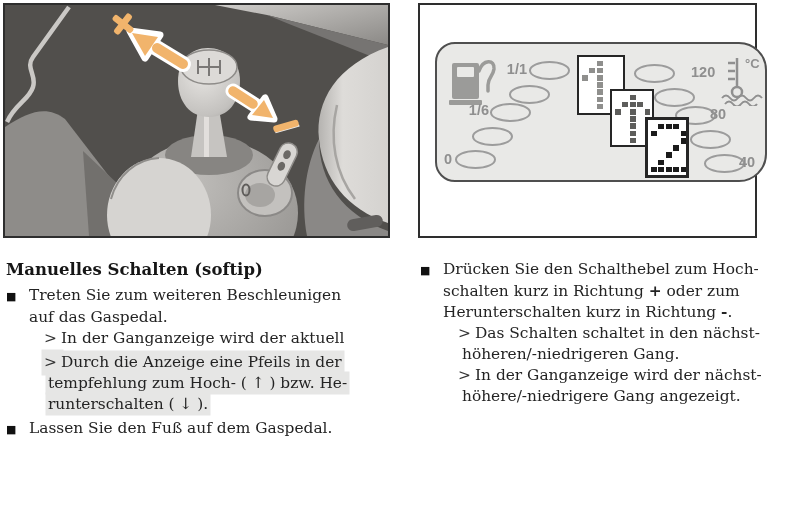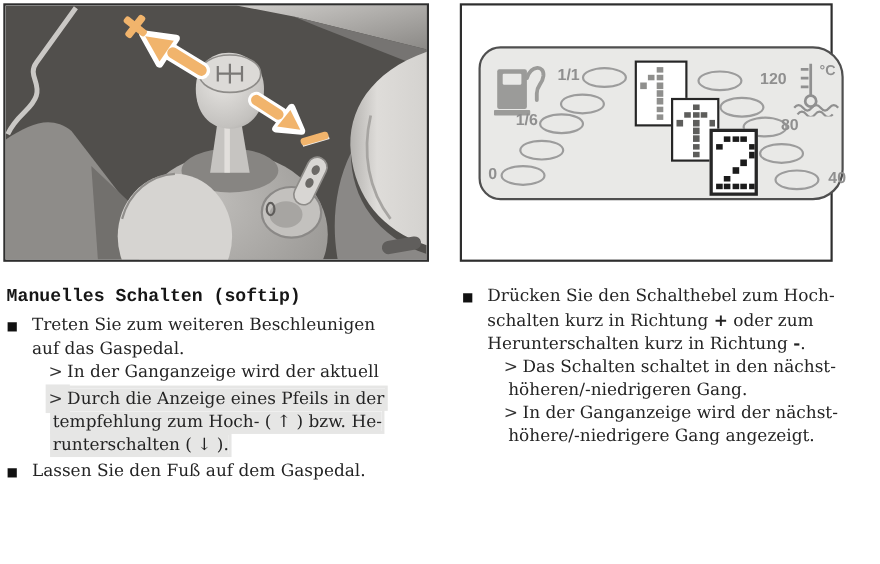--- a/index.html
+++ b/index.html
@@ -25,21 +25,21 @@
   #gbox-0{width:48px;height:60px;}
   #gbox-2{border-width:3px;height:61px;}
   .dot{position:absolute;width:5.8px;height:5.8px;}
   .dashline{position:absolute;left:218px;top:103px;height:22px;width:0;border-left:3px dashed #ababab;}
   .dashhook{position:absolute;left:220px;top:123px;width:13px;height:0;border-top:3px dashed #ababab;}
 
   
   .col{position:absolute;}
   #col-left{left:6px;top:259px;width:386px;}
   #col-right{left:420px;top:259px;width:378px;}
-  .heading{font-size:16.5px;font-weight:bold;line-height:22px;margin:0 0 4px 0;color:#161616;font-family:Liberation Mono, monospace;}
+  .heading{font-size:16.5px;font-weight:bold;line-height:22px;margin:0 0 4px 0;color:#161616;}
   .item{font-size:15.4px;line-height:21px;}
   .item .line{white-space:nowrap;}
   .item.bullet .marker{display:inline-block;width:23px;font-size:11px;color:#111111;}
   .item.bullet .line.cont{padding-left:23px;}
   .item.sub{padding-left:38px;}
   .item.sub .marker{display:inline-block;width:17px;font-size:15.4px;color:#333333;}
   .item.sub .line.cont{padding-left:4px;}
   .item.hl-item{margin:3px 0;}
   .hl{background:#e6e6e5;box-shadow:0 0 0 2.5px #e6e6e5;}
   .item.hl-item .marker{background:#e6e6e5;box-shadow:0 0 0 2.5px #e6e6e5;}
@@ -166,21 +166,21 @@
       <div class="ell" style="left:18px;top:106px"></div>
 
       <div class="ell" style="left:197px;top:20px"></div>
       <div class="ell" style="left:217px;top:44px"></div>
       <div class="ell" style="left:238px;top:62px"></div>
       <div class="ell" style="left:253px;top:86px"></div>
       <div class="ell" style="left:267px;top:110px"></div>
 
       <div class="glabel" style="left:254px;top:20px">120</div>
       <div class="glabel" style="left:273px;top:62px">80</div>
-      <div class="glabel" style="left:316px;top:110px">40</div>
+      <div class="glabel" style="left:302px;top:110px">40</div>
 
       <svg style="position:absolute;left:284px;top:10px" width="46" height="52" viewBox="0 0 46 52">
         <line x1="16" y1="4" x2="16" y2="35" stroke="#909090" stroke-width="2.5"></line>
         <line x1="7" y1="9" x2="14" y2="9" stroke="#909090" stroke-width="2.5"></line>
         <line x1="7" y1="17" x2="14" y2="17" stroke="#909090" stroke-width="2.5"></line>
         <line x1="7" y1="25" x2="14" y2="25" stroke="#909090" stroke-width="2.5"></line>
         <circle cx="16" cy="38" r="5" fill="#e9e9e7" stroke="#909090" stroke-width="2.5"></circle>
         <path d="M1,44 q4,-5 8,0 t8,0 t8,0 t8,0 t8,0" stroke="#909090" stroke-width="2" fill="none"></path>
         <path d="M4,50 q4,-5 8,0 t8,0 t8,0 t8,0" stroke="#909090" stroke-width="2" fill="none"></path>
         <text x="24" y="14" font-family="Liberation Sans, sans-serif" font-size="13" font-weight="bold" fill="#909090">°C</text>
@@ -236,21 +236,21 @@
     <h3 class="heading">Manuelles Schalten (softip)</h3>
     <div>
         <div class="item bullet">
           <div class="line"><span class="marker">■</span><span class="txt"><span>Treten Sie zum weiteren Beschleunigen</span></span></div>
           <div class="line cont"><span class="txt"><span>auf das Gaspedal.</span></span></div>
         </div>
         <div class="item sub">
           <div class="line"><span class="marker">&gt;</span><span class="txt"><span>In der Ganganzeige wird der aktuell</span></span></div>
         </div>
         <div class="item sub hl-item">
-          <div class="line"><span class="marker">&gt;</span><span class="txt hl"><span>Durch die Anzeige eines Pfeils in der</span></span></div>
+          <div class="line"><span class="marker">&gt;</span><span class="txt hl"><span>Durch die Anzeige eine Pfeils in der</span></span></div>
           <div class="line cont"><span class="txt hl"><span>tempfehlung zum Hoch- ( ↑ ) bzw. He-</span></span></div>
           <div class="line cont"><span class="txt hl"><span>runterschalten ( ↓ ).</span></span></div>
         </div>
         <div class="item bullet">
           <div class="line"><span class="marker">■</span><span class="txt"><span>Lassen Sie den Fuß auf dem Gaspedal.</span></span></div>
         </div>
       </div>
   </div>
 
   <div class="col" id="col-right">

